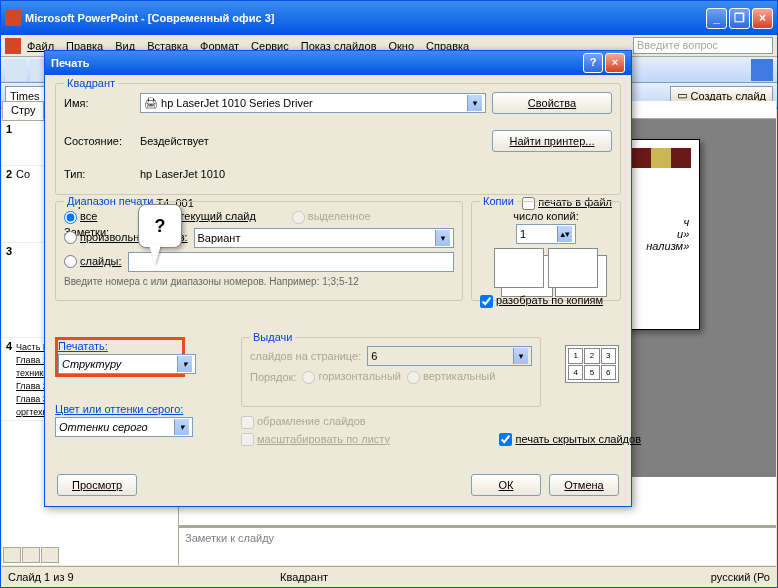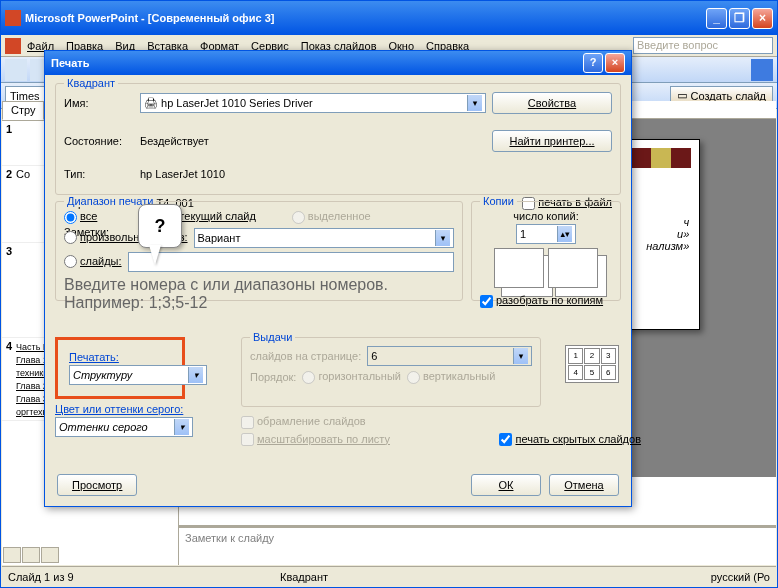--- a/index.html
+++ b/index.html
@@ -65,26 +65,26 @@
 .sel { flex: 1; height: 20px; border: 1px solid #7f9db9; background: #fff; display: flex; align-items: center; padding: 0 3px; }
 .sel .arr { margin-left: auto; width: 15px; height: 16px; background: linear-gradient(#c1d7f7,#9ec1f7); border-left: 1px solid #7f9db9; text-align: center; font-size: 9px; line-height: 16px; }
 .sel.narrow { flex: 0 0 auto; width: 138px; font-style: italic; }
 .btn { height: 22px; padding: 0 14px; border: 1px solid #7f9db9; background: linear-gradient(#fff,#ece9d8); border-radius: 3px; line-height: 20px; text-align: center; text-decoration: underline; }
 .txt { height: 20px; border: 1px solid #7f9db9; background: #fff; padding: 0 3px; width: 100%; }
 input[type=radio], input[type=checkbox] { margin-right: 3px; vertical-align: middle; }
 label.dis { color: #aca899; }
 label u { text-decoration: underline; margin-top: 6px; }
 
 .printergrid { display: grid; grid-template-columns: 70px 1fr 120px; gap: 16px 6px; align-items: center; }
-.hint { color: #666; font-size: 16px; margin-top: 2px;}
+.hint { color: #666; font-size: 10px; margin-top: 2px;}
 .copiesimg { width: 50px; height: 40px; border: 1px solid #888; background: #fff; position: relative; display: inline-block; margin: 0 2px;}
 .copiesimg::after { content: ""; position: absolute; left: 6px; top: 6px; width: 50px; height: 40px; border: 1px solid #888; background: #fff; z-index: -1;}
 
 .printwhat { position: absolute; left: 10px; top: 262px; width: 130px; }
-.printwhat .hl { border: 3px solid #e84e1b; border-radius: 0; padding: 11px; }
+.printwhat .hl { border: 3px solid #e84e1b; border-radius: 0; padding: 0; }
 .collabel { color: #0046d5; margin-bottom: 2px; display: block; }
 
 .colorsec { position: absolute; left: 10px; top: 328px; width: 180px; }
 
 .handouts { position: absolute; left: 196px; top: 262px; width: 300px; height: 70px; }
 .handoutgrid { position: absolute; right: 12px; top: 270px; width: 54px; height: 38px; border: 1px solid #888; display: grid; grid-template-columns: 1fr 1fr 1fr; grid-template-rows: 1fr 1fr; gap: 1px; padding: 2px; background: #fff; }
 .handoutgrid div { border: 1px solid #888; font-size: 8px; text-align: center; line-height: 13px; }
 
 .checksec { position: absolute; left: 196px; top: 340px; width: 400px; }
 

